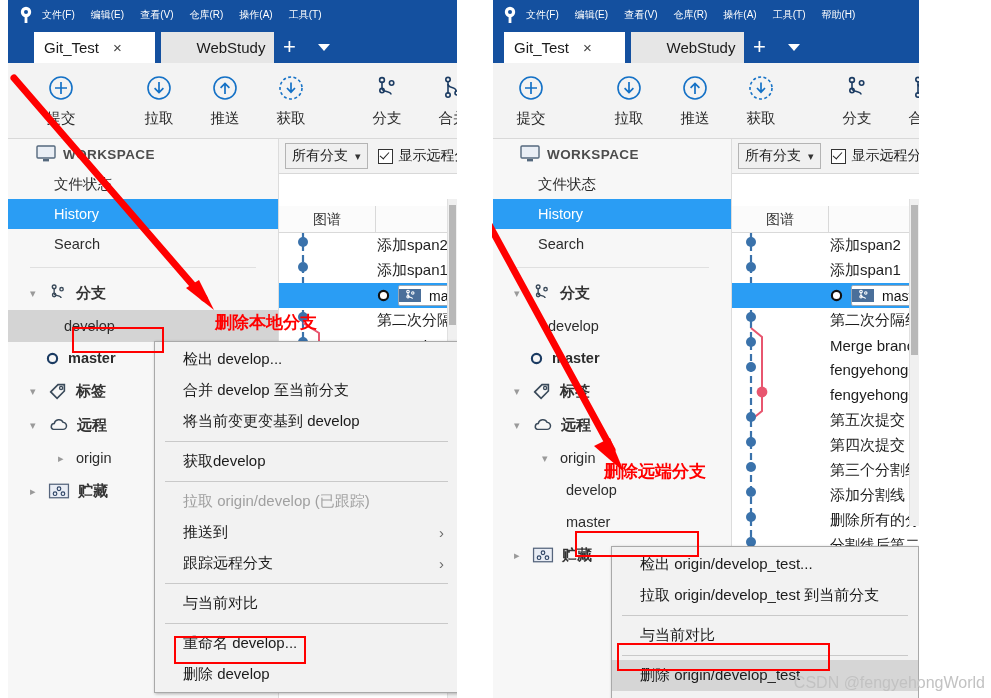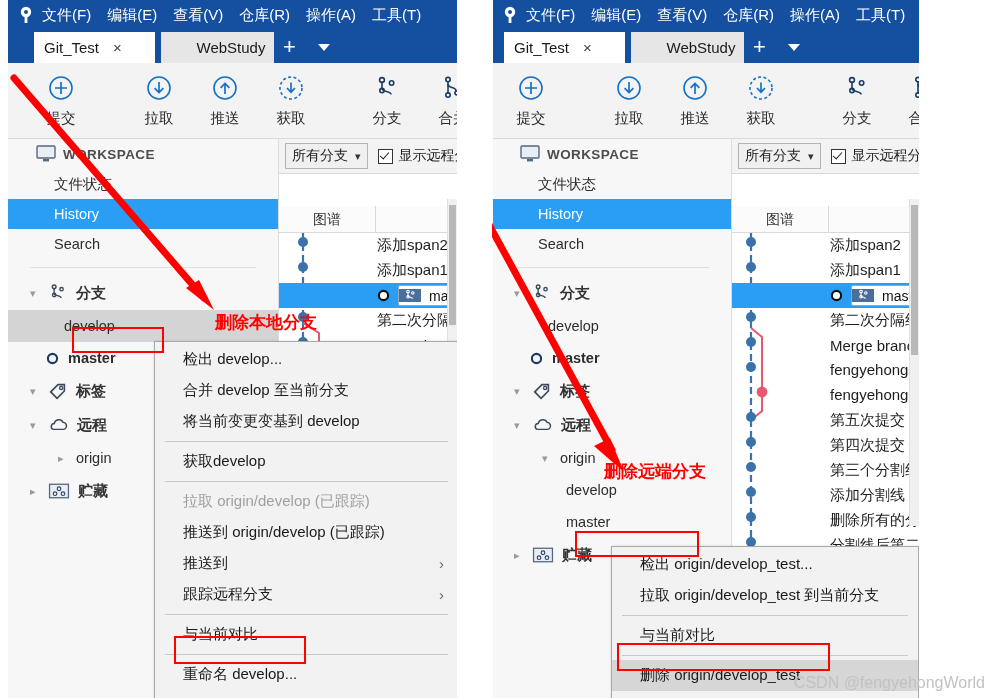--- a/index.html
+++ b/index.html
@@ -8,21 +8,21 @@
        -webkit-font-smoothing:antialiased;}
 
   .panel{position:absolute;top:0;overflow:hidden;background:#ffffff;}
   #panel-left{left:8px;width:449px;height:698px;}
   #panel-right{left:492px;width:427px;height:698px;}
 
   
   .titlebar{position:absolute;left:0;top:0;height:30px;width:100%;background:#14509f;}
   .logo{position:absolute;left:8px;top:5px;width:20px;height:20px;}
   .menubar{position:absolute;left:34px;top:0;height:30px;display:flex;align-items:center;gap:16px;}
-  .menubar span{color:#ffffff;font-size:15px;white-space:nowrap;}
+  .menubar span{color:#ffffff;font-size:10px;white-space:nowrap;}
 
   
   .tabstrip{position:absolute;left:0;top:30px;height:33px;width:100%;background:#14509f;}
   .tab{position:absolute;top:2px;height:31px;display:flex;align-items:center;
        padding:0 10px;box-sizing:border-box;font-size:15px;color:#1a1a1a;}
   .tab.active{background:#ffffff;}
   .tab.inactive{background:#e6e6e6;padding-left:37px;}
   .tab .tab-label{white-space:nowrap;}
   .tab .tab-close{margin-left:14px;font-size:15px;color:#444;line-height:1;}
   .tab-plus{position:absolute;top:6px;color:#fff;font-size:22px;line-height:1;font-weight:400;}
@@ -333,21 +333,20 @@
   </div>
 
   <div class="ctxmenu" style="left:146px;top:341px;width:305px;">
     <div class="mi">检出 develop...</div>
     <div class="mi">合并 develop 至当前分支</div>
     <div class="mi">将当前变更变基到 develop</div>
     <div class="msep"></div>
     <div class="mi">获取develop</div>
     <div class="msep"></div>
     <div class="mi disabled">拉取 origin/develop (已跟踪)</div>
-    <div class="mi">推送到 origin/develop (已跟踪)</div>
     <div class="mi">
       <span>推送到</span>
       <span class="arrow">›</span>
     </div>
     <div class="mi">
       <span>跟踪远程分支</span>
       <span class="arrow">›</span>
     </div>
     <div class="msep"></div>
     <div class="mi">与当前对比</div>

